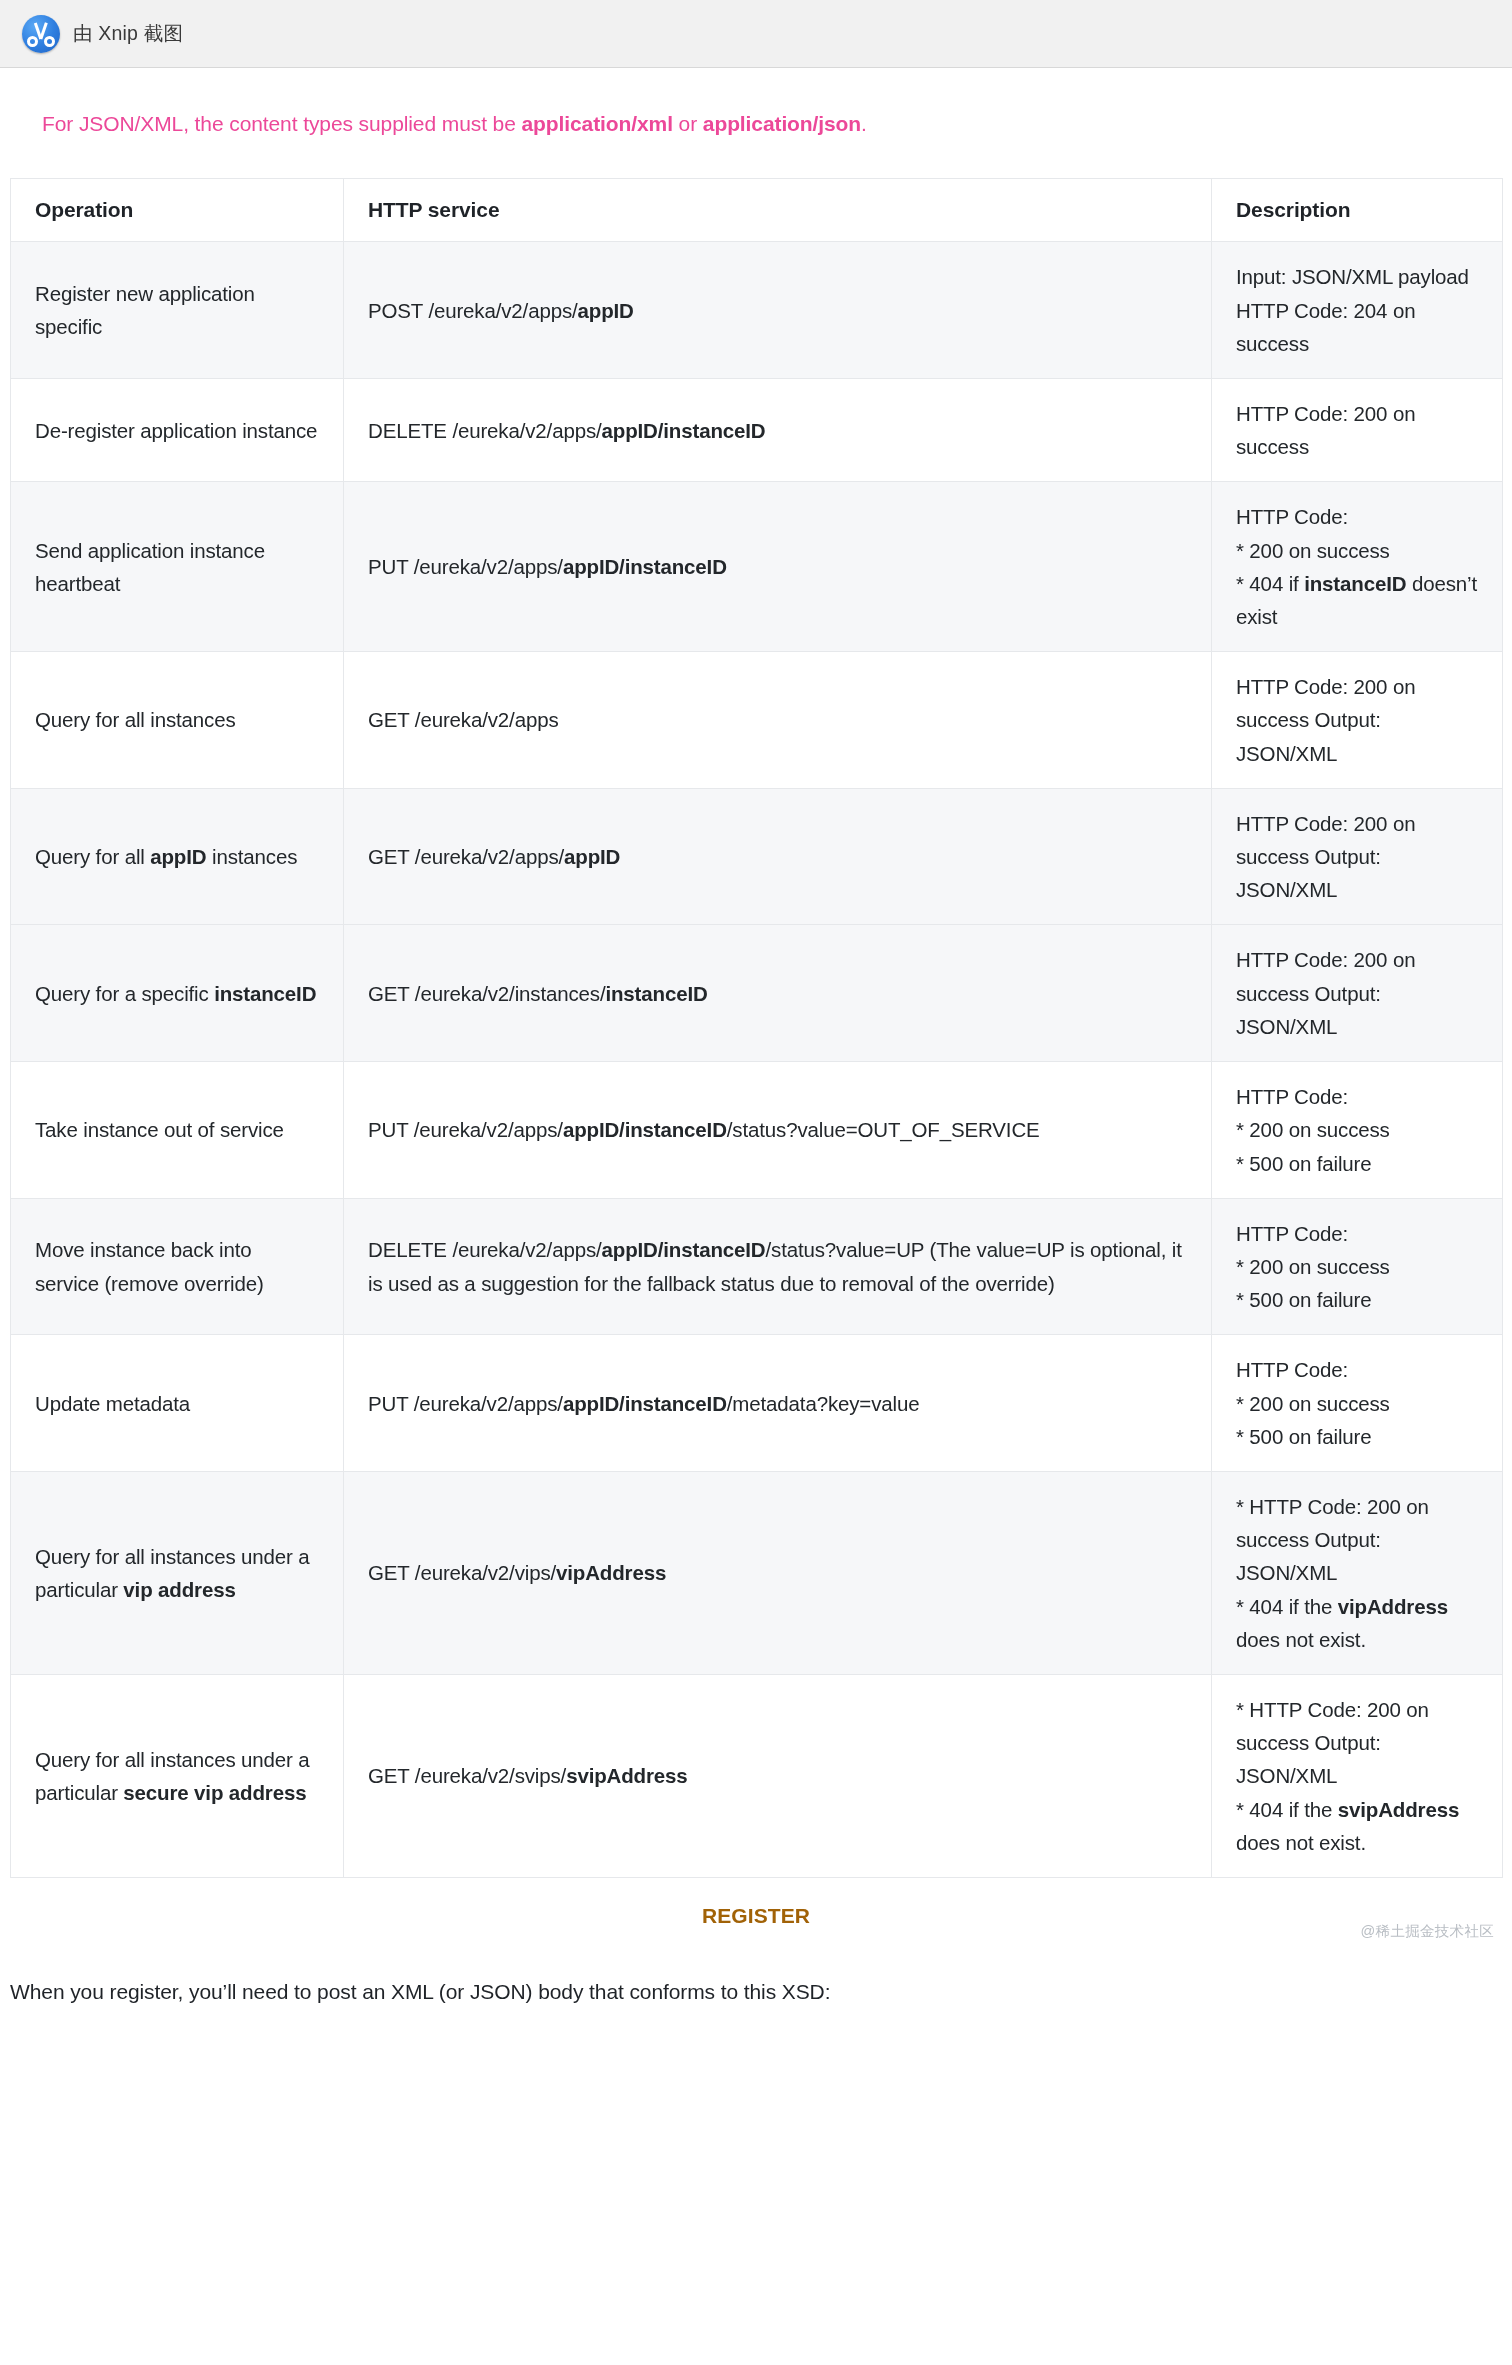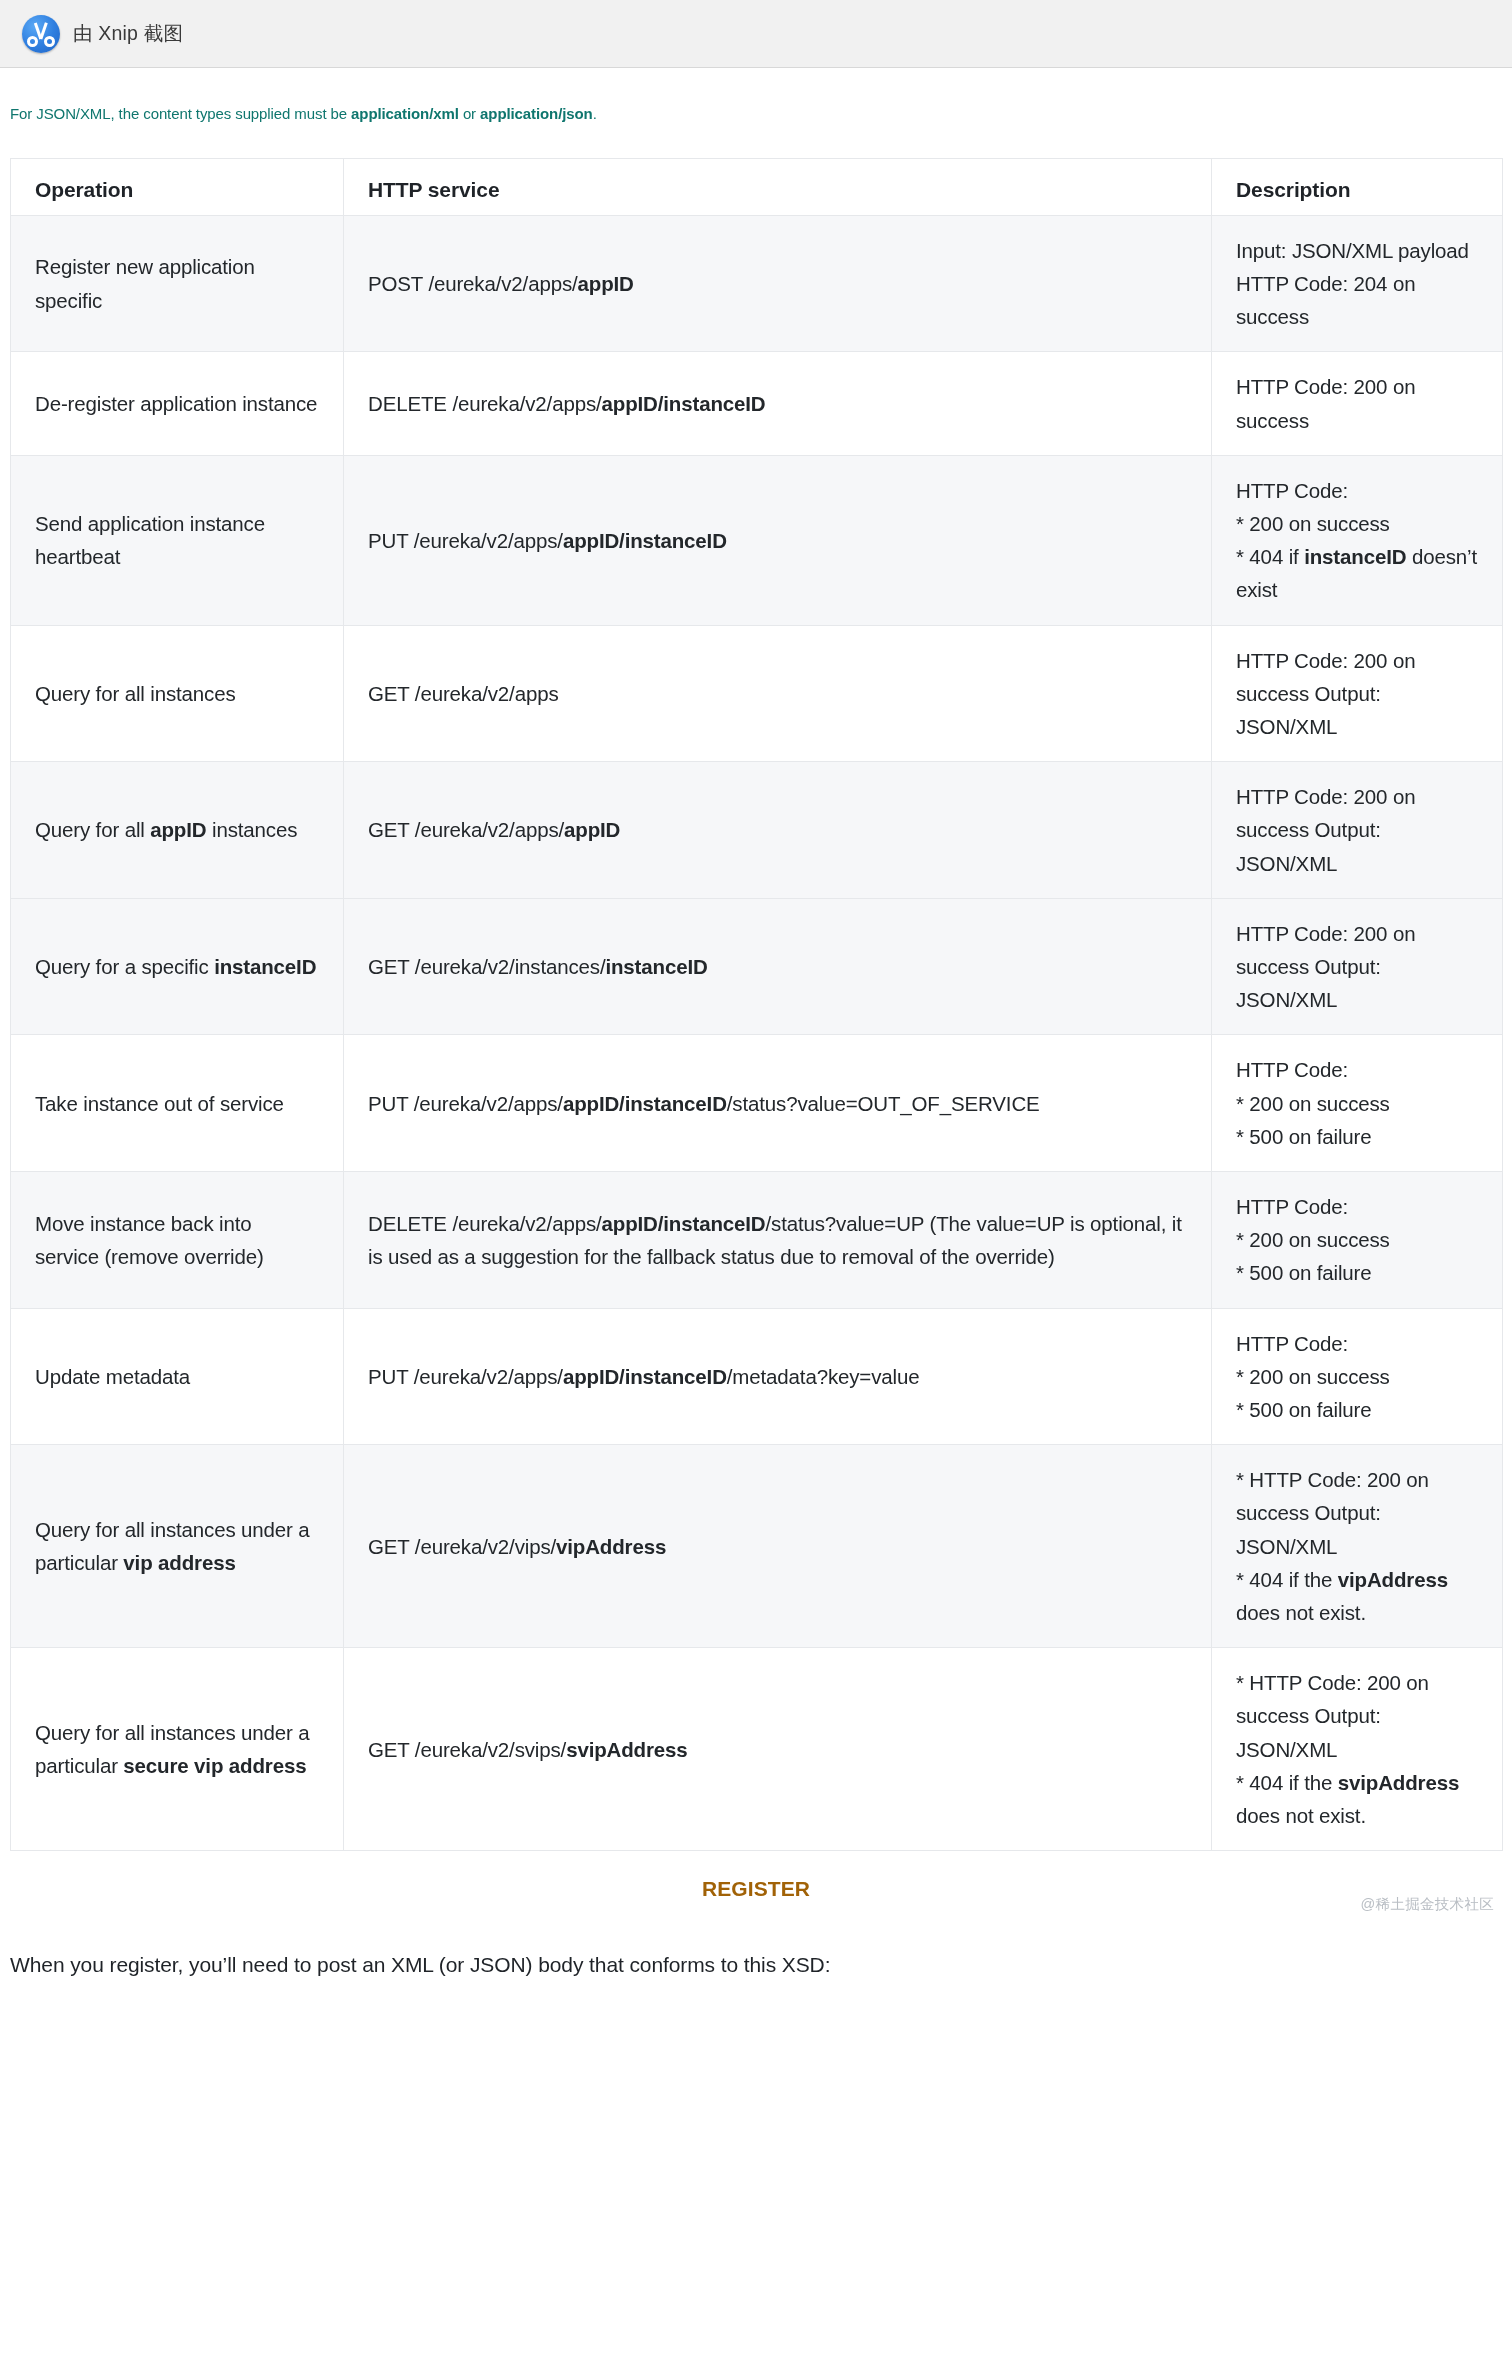--- a/index.html
+++ b/index.html
@@ -53,25 +53,26 @@
     font-size: 19.5px;
     color: #3a3a3a;
     letter-spacing: .2px;
     white-space: nowrap;
   }
 
   
   .page { padding: 0 10px; }
 
   .intro {
-    font-size: 15px;
+    font-size: 21px;
     line-height: 1.45;
-    color: #0f766e;
+    color: #ec4899;
     padding: 20px 0 18px 0;
     letter-spacing: -0.1px;
+    margin-left: 32px;
   }
   .intro b { font-weight: 700; }
 
   
   table.api {
     width: 1492px;
     border-collapse: collapse;
     table-layout: fixed;
     background: #fff;
   }
@@ -84,21 +85,21 @@
     vertical-align: middle;
     padding: 18px 24px;
     text-align: left;
   }
   table.api thead th {
     font-size: 21px;
     font-weight: 700;
     color: #1f2328;
     background: #ffffff;
     padding-top: 19px;
-    padding-bottom: 13px;
+    padding-bottom: 19px;
     letter-spacing: -0.1px;
   }
   table.api tbody td {
     font-size: 20.5px;
     line-height: 1.62;
     color: #23272b;
     letter-spacing: -0.15px;
   }
   table.api tbody tr.shaded td { background: #f6f7f9; }
   table.api tbody tr.plain  td { background: #ffffff; }

